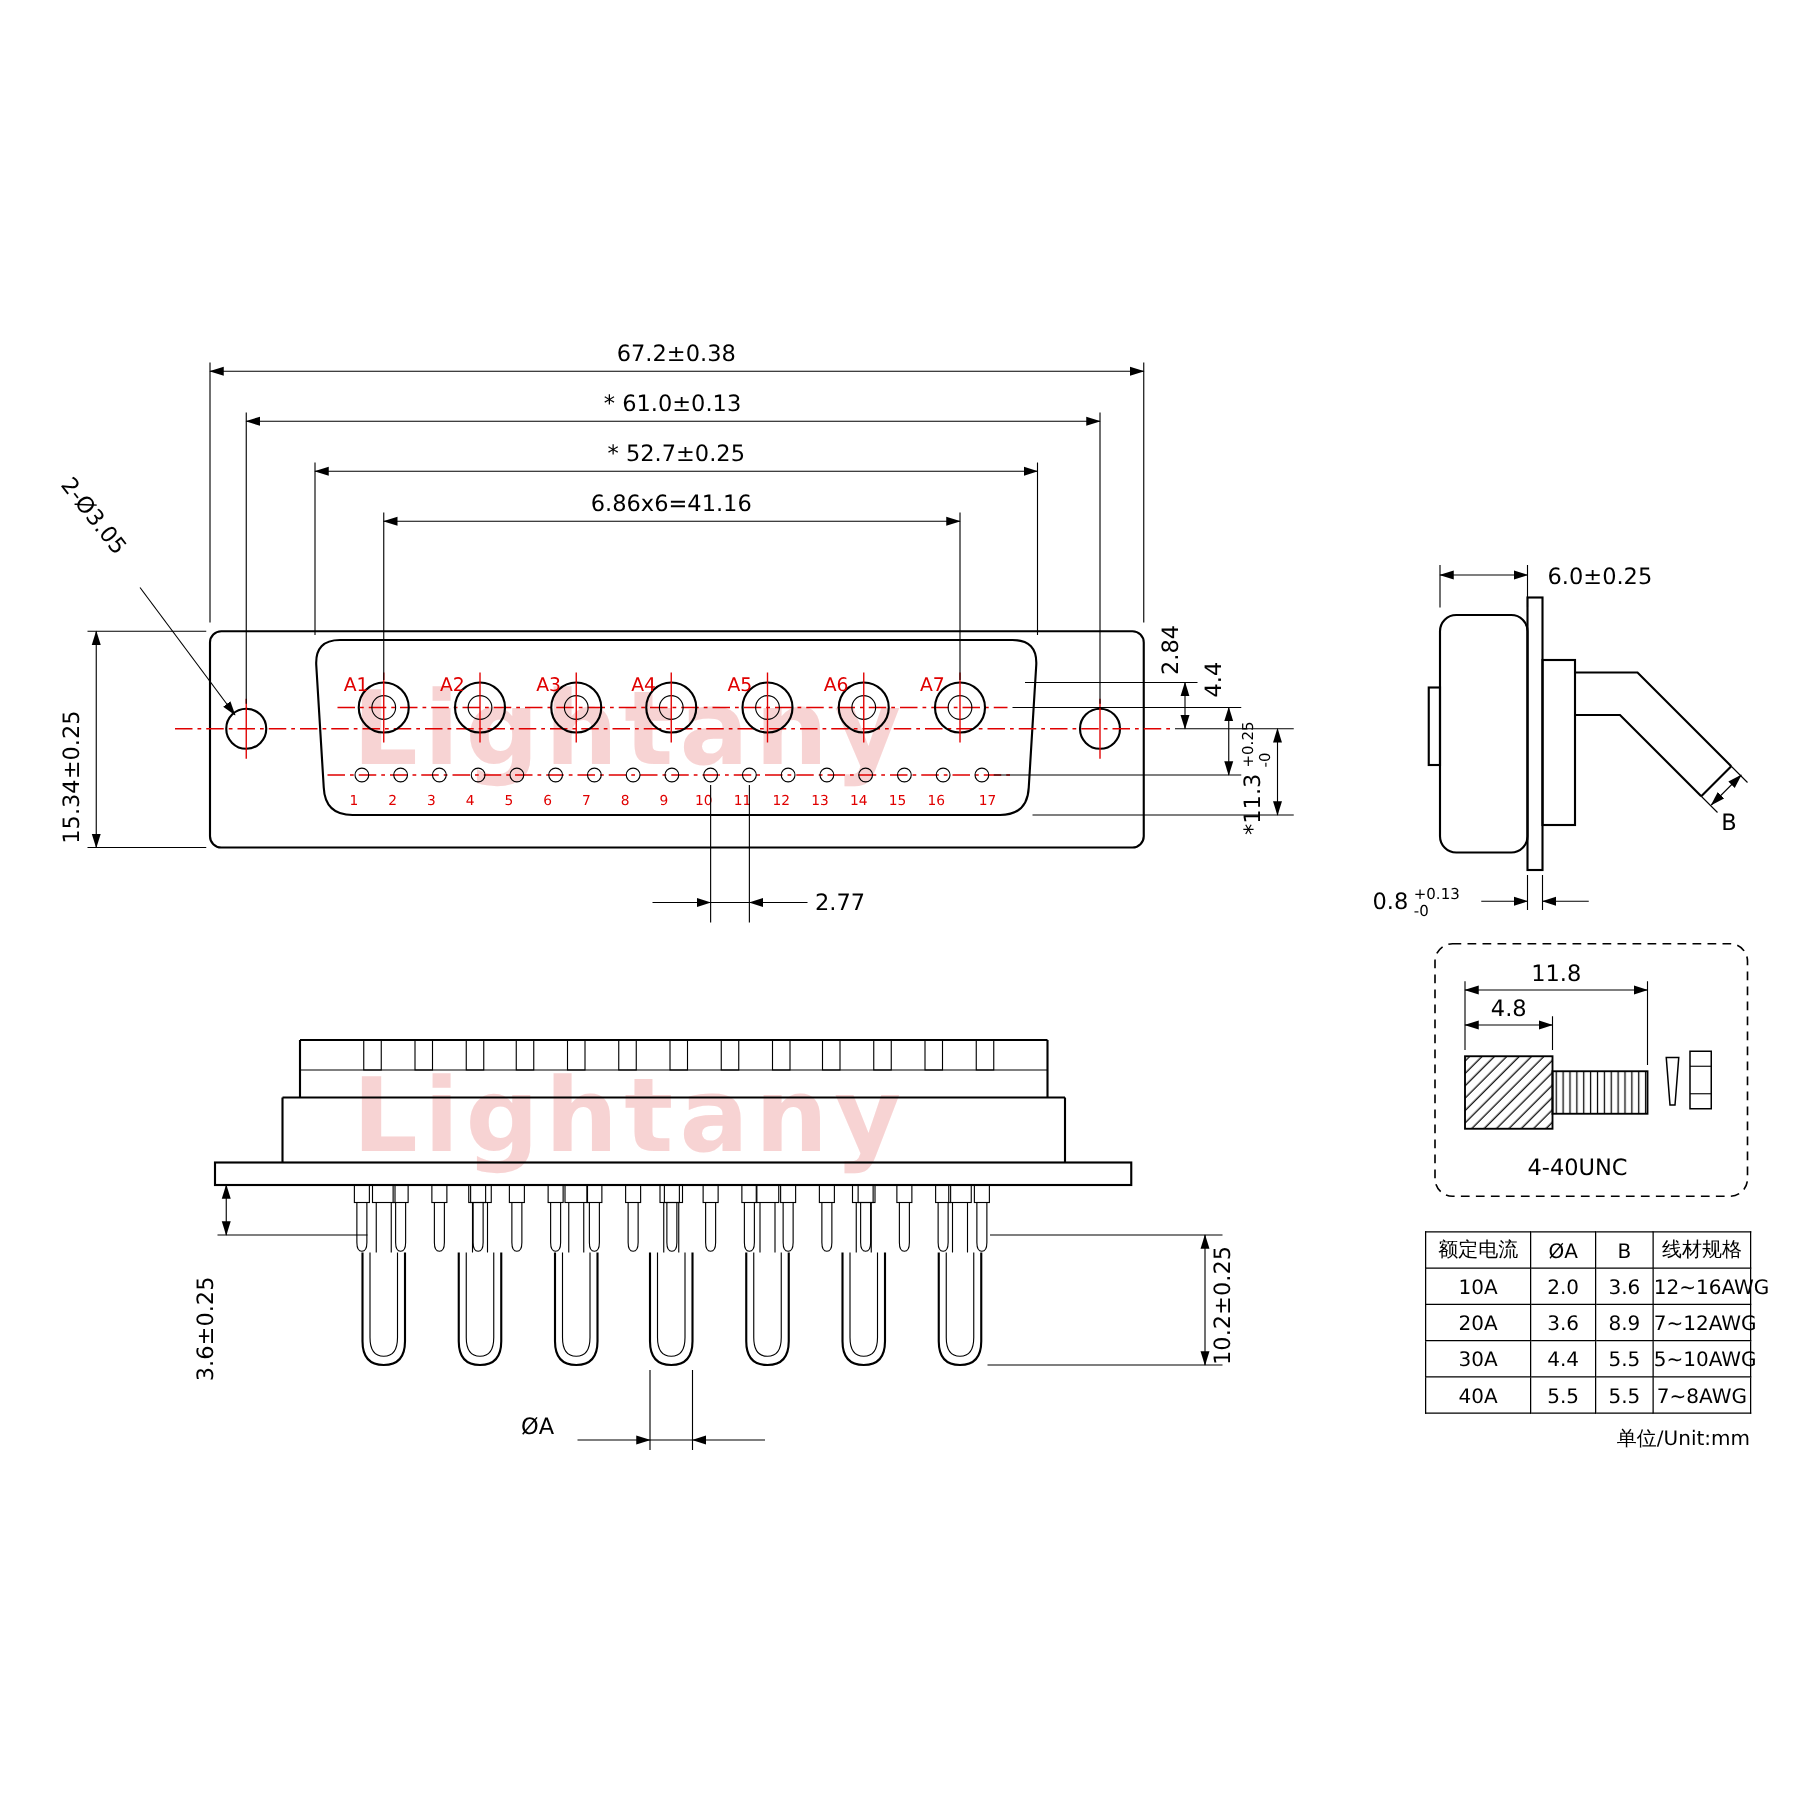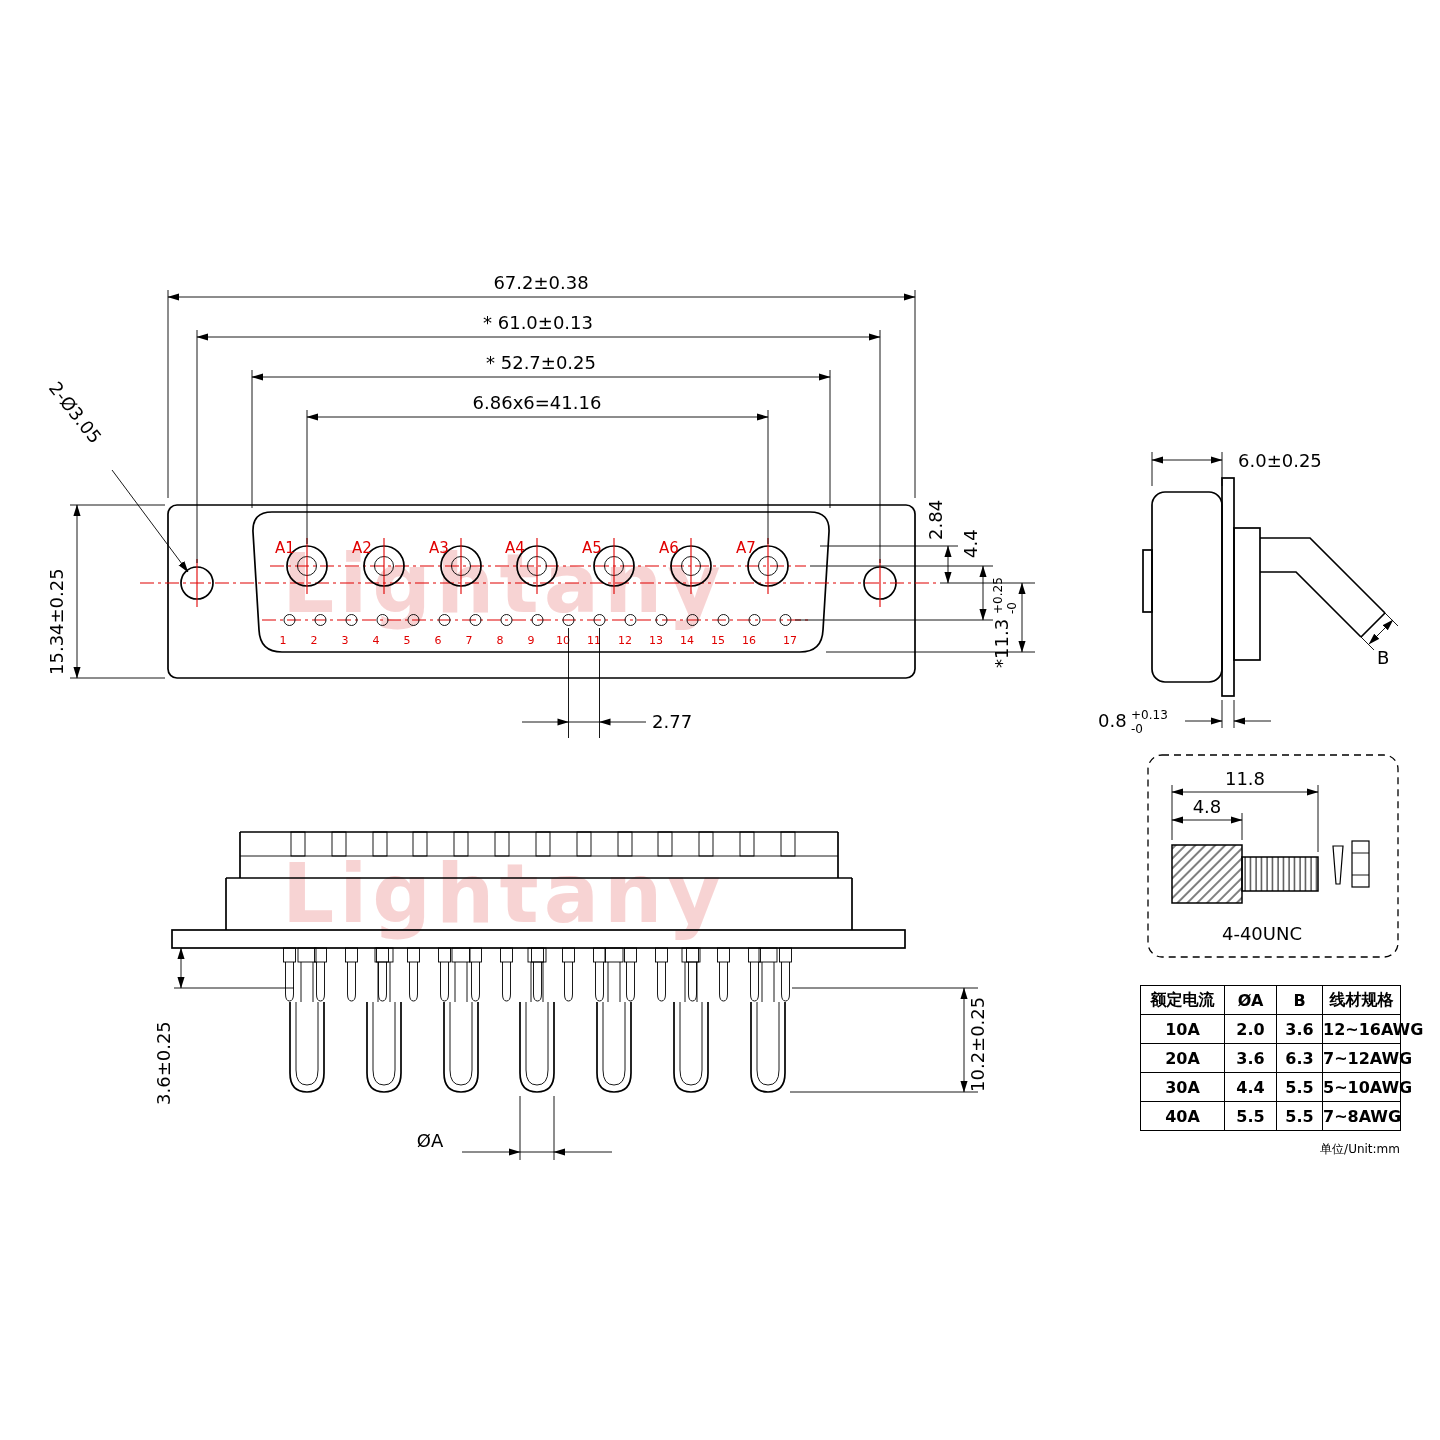--- a/index.html
+++ b/index.html
@@ -12,23 +12,23 @@
   .dim{font-size:18px;}
   .tol{font-size:12px;}
   .redlbl{fill:#e00000;font-size:15px;}
   .pinnum{fill:#e00000;font-size:11px;text-anchor:middle;}
   .outline{fill:none;stroke:#000;stroke-width:1.7;}
   .thin{fill:none;stroke:#000;stroke-width:0.9;}
   .red{stroke:#e00000;stroke-width:1.1;fill:none;}
   .cl{stroke-dasharray:14 4 3 4;}
   .spec-table{position:absolute;left:1140px;top:985px;z-index:2;width:260px;}
   .spec-table table{border-collapse:collapse;width:260px;table-layout:fixed;}
-  .spec-table td{border:1.4px solid #000;height:28px;text-align:center;font-size:16px;padding:0;font-weight:bold;}
+  .spec-table td{border:1.4px solid #000;height:28px;text-align:center;font-size:16px;padding:0;}
   .unit-note{position:absolute;left:1140px;top:1141px;width:260px;text-align:right;
-             font-size:12px;z-index:2;}
+             font-size:16px;z-index:2;}
 </style>
 </head>
 <body>
 
 <div class="canvas">
 
   <div class="watermark" style="left:282px;top:536px;">Lightany</div>
   <div class="watermark" style="left:282px;top:846px;">Lightany</div>
 
   <svg class="drawing" width="1440" height="1440" viewBox="0 0 1440 1440">
@@ -367,21 +367,21 @@
       </tr>
       <tr>
         <td>10A</td>
         <td>2.0</td>
         <td>3.6</td>
         <td>12~16AWG</td>
       </tr>
       <tr>
         <td>20A</td>
         <td>3.6</td>
-        <td>6.3</td>
+        <td>8.9</td>
         <td>7~12AWG</td>
       </tr>
       <tr>
         <td>30A</td>
         <td>4.4</td>
         <td>5.5</td>
         <td>5~10AWG</td>
       </tr>
       <tr>
         <td>40A</td>

